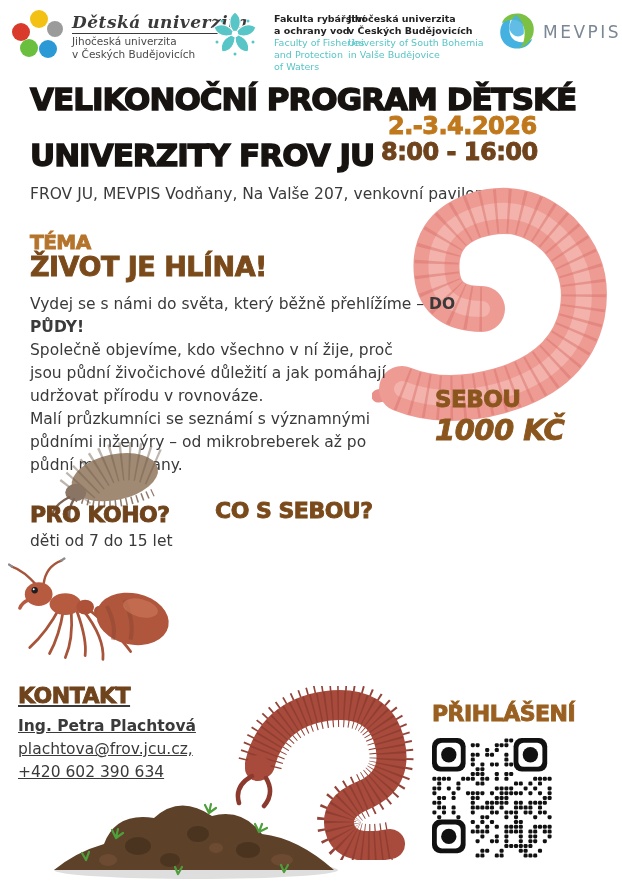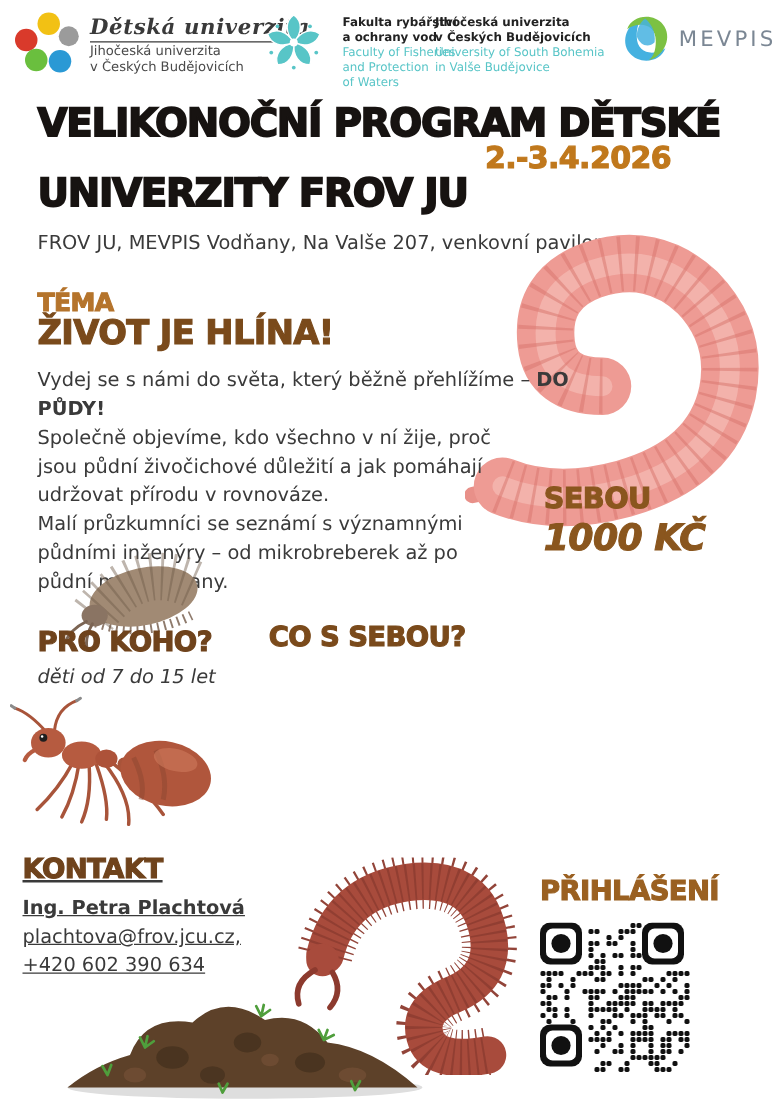--- a/index.html
+++ b/index.html
@@ -91,20 +91,21 @@
       <path d="M24 40 C 38 36 44 20 36 10 C 28 0 10 2 6 14 C 14 8 30 8 30 24 C 30 32 28 37 24 40 Z" fill="#7cc143"></path>
       <path d="M14 20 C 14 14 17 8 21 5 C 27 10 30 17 29 25 C 24 30 17 28 14 20 Z" fill="#45b1e0" opacity="0.85"></path>
     </svg>
   </div>
   <div class="abs mevpis-word" style="left:543px;top:22px;">MEVPIS</div>
 
   <div class="abs title-line" style="left:30px;top:78px;width:570px;">VELIKONOČNÍ PROGRAM DĚTSKÉ</div>
   <div class="abs title-line" style="left:30px;top:120px;width:420px;margin-top:14px;">UNIVERZITY FROV JU</div>
 
   <div class="abs display" style="left:388px;top:112px;font-size:24px;color:var(--orange,#c0781c);">2.-3.4.2026</div>
+  <div class="abs display" style="left:381px;top:138px;font-size:24px;color:var(--brown-dark,#6f431c);">8:00 - 16:00</div>
 
   <div class="abs body-text" style="left:30px;top:183px;width:460px;">FROV JU, MEVPIS Vodňany, Na Valše 207, venkovní pavilon</div>
 
   <div class="abs" style="left:372px;top:176px;">
     <svg width="250" height="248" viewBox="0 0 250 248">
       <path d="M6 220 Q 18 218 36 212" stroke="#e89089" stroke-width="13" fill="none" stroke-linecap="round"></path>
       <path d="M30 213 Q 72 230 127 215 Q 198 195 210 138 Q 219 92 186 58 Q 150 24 102 40 Q 60 55 65 99 Q 69 133 110 133" stroke="#ee9b94" stroke-width="46" fill="none" stroke-linecap="round"></path>
       <path d="M30 213 Q 72 230 127 215 Q 198 195 210 138 Q 219 92 186 58 Q 150 24 102 40 Q 60 55 65 99 Q 69 133 110 133" stroke="#f7c4bd" stroke-width="16" fill="none" stroke-linecap="round" opacity="0.55"></path>
       <path d="M30 213 Q 72 230 127 215 Q 198 195 210 138 Q 219 92 186 58 Q 150 24 102 40 Q 60 55 65 99 Q 69 133 110 133" stroke="#d8736b" stroke-width="44" fill="none" stroke-dasharray="2.4 10" opacity="0.5"></path>
     </svg>
@@ -130,21 +131,21 @@
     <svg width="124" height="78" viewBox="0 0 130 80">
       <path d="M28 58 Q 66 72 108 52" stroke="#7b6453" stroke-width="8" fill="none" stroke-dasharray="1.6 4.2" opacity="0.85"></path>
       <ellipse cx="68" cy="36" rx="46" ry="24" fill="#a18a74" transform="rotate(-12 68 36)"></ellipse>
       <path d="M26 52 Q 64 2 114 28" stroke="#6f5a49" stroke-width="40" fill="none" stroke-dasharray="2 6.5" opacity="0.45"></path>
       <ellipse cx="27" cy="52" rx="11" ry="9" fill="#8a7463"></ellipse>
       <path d="M20 57 Q 6 64 2 75 M25 59 Q 18 71 21 82" stroke="#7b6453" stroke-width="2.5" fill="none" stroke-linecap="round"></path>
     </svg>
   </div>
 
   <div class="abs display" style="left:30px;top:502px;font-size:22px;color:var(--brown-dark,#6f431c);">PRO KOHO?</div>
-  <div class="abs body-text" style="left:30px;top:530px;font-style:italic;">děti od 7 do 15 let</div>
+  <div class="abs body-text" style="left:30px;top:530px;">děti od 7 do 15 let</div>
 
   <div class="abs display" style="left:215px;top:498px;font-size:22px;color:var(--brown,#7a4a1b);">CO S SEBOU?</div>
 
   <div class="abs" style="left:8px;top:556px;">
     <svg width="176" height="112" viewBox="0 0 178 112">
       <g stroke="#a8543a" stroke-width="2.8" fill="none" stroke-linecap="round">
         <path d="M52 52 Q 40 75 22 92"></path>
           <path d="M56 54 Q 52 80 42 98"></path>
         <path d="M64 56 Q 66 84 58 102"></path>
           <path d="M70 56 Q 80 84 78 100"></path>

